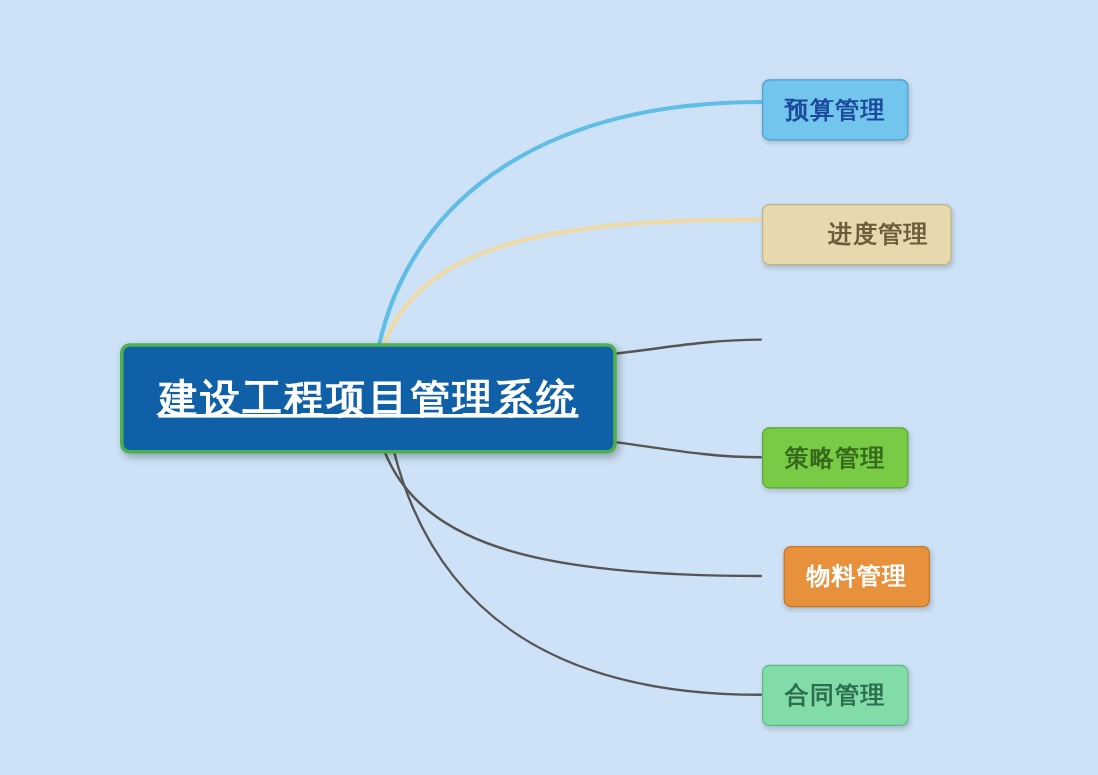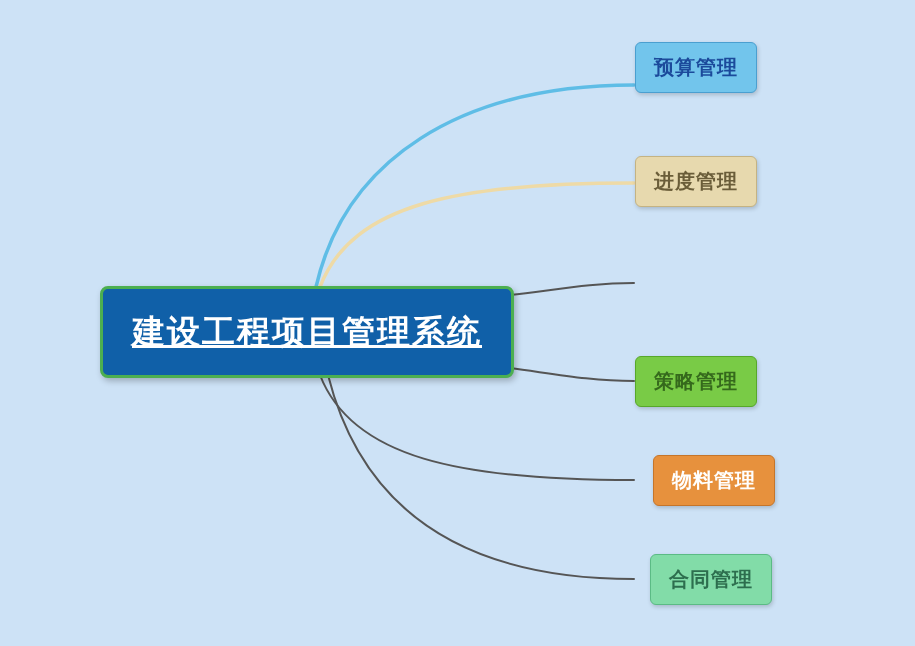--- a/index.html
+++ b/index.html
@@ -51,26 +51,26 @@
     display: flex;
     align-items: center;
     justify-content: center;
     font-size: 20px;
     font-weight: bold;
     letter-spacing: 1px;
     box-shadow: 1px 2px 4px rgba(0,0,0,0.18);
     cursor: pointer;
     white-space: nowrap;
   }
-  .b0 { top: 42px; }
-  .b1 { top: 156px; }
+  .b0 { top: 66px; }
+  .b1 { top: 170px; padding-left: 36px; }
   .b2 { top: 257px; }
   .b3 { top: 356px; }
   .b4 { top: 455px; }
-  .b5 { top: 554px; margin-left: 15px; }
+  .b5 { top: 554px; }
 </style>
 </head>
 <body style="background: rgb(205, 226, 246);">
 
 <div class="canvas">
 
   <svg class="connectors" width="915" height="646" viewBox="0 0 915 646">
     <path d="M316,287 C345,160 460,85 634,85" fill="none" stroke-linecap="round" stroke="#5fbde6" stroke-width="3.5"></path>
     <path d="M320,287 C352,203 460,183 634,183" fill="none" stroke-linecap="round" stroke="#eedaa6" stroke-width="3.5"></path>
     <path d="M510,295 C555,290 590,283 634,283" fill="none" stroke-linecap="round" stroke="#555555" stroke-width="2"></path>

